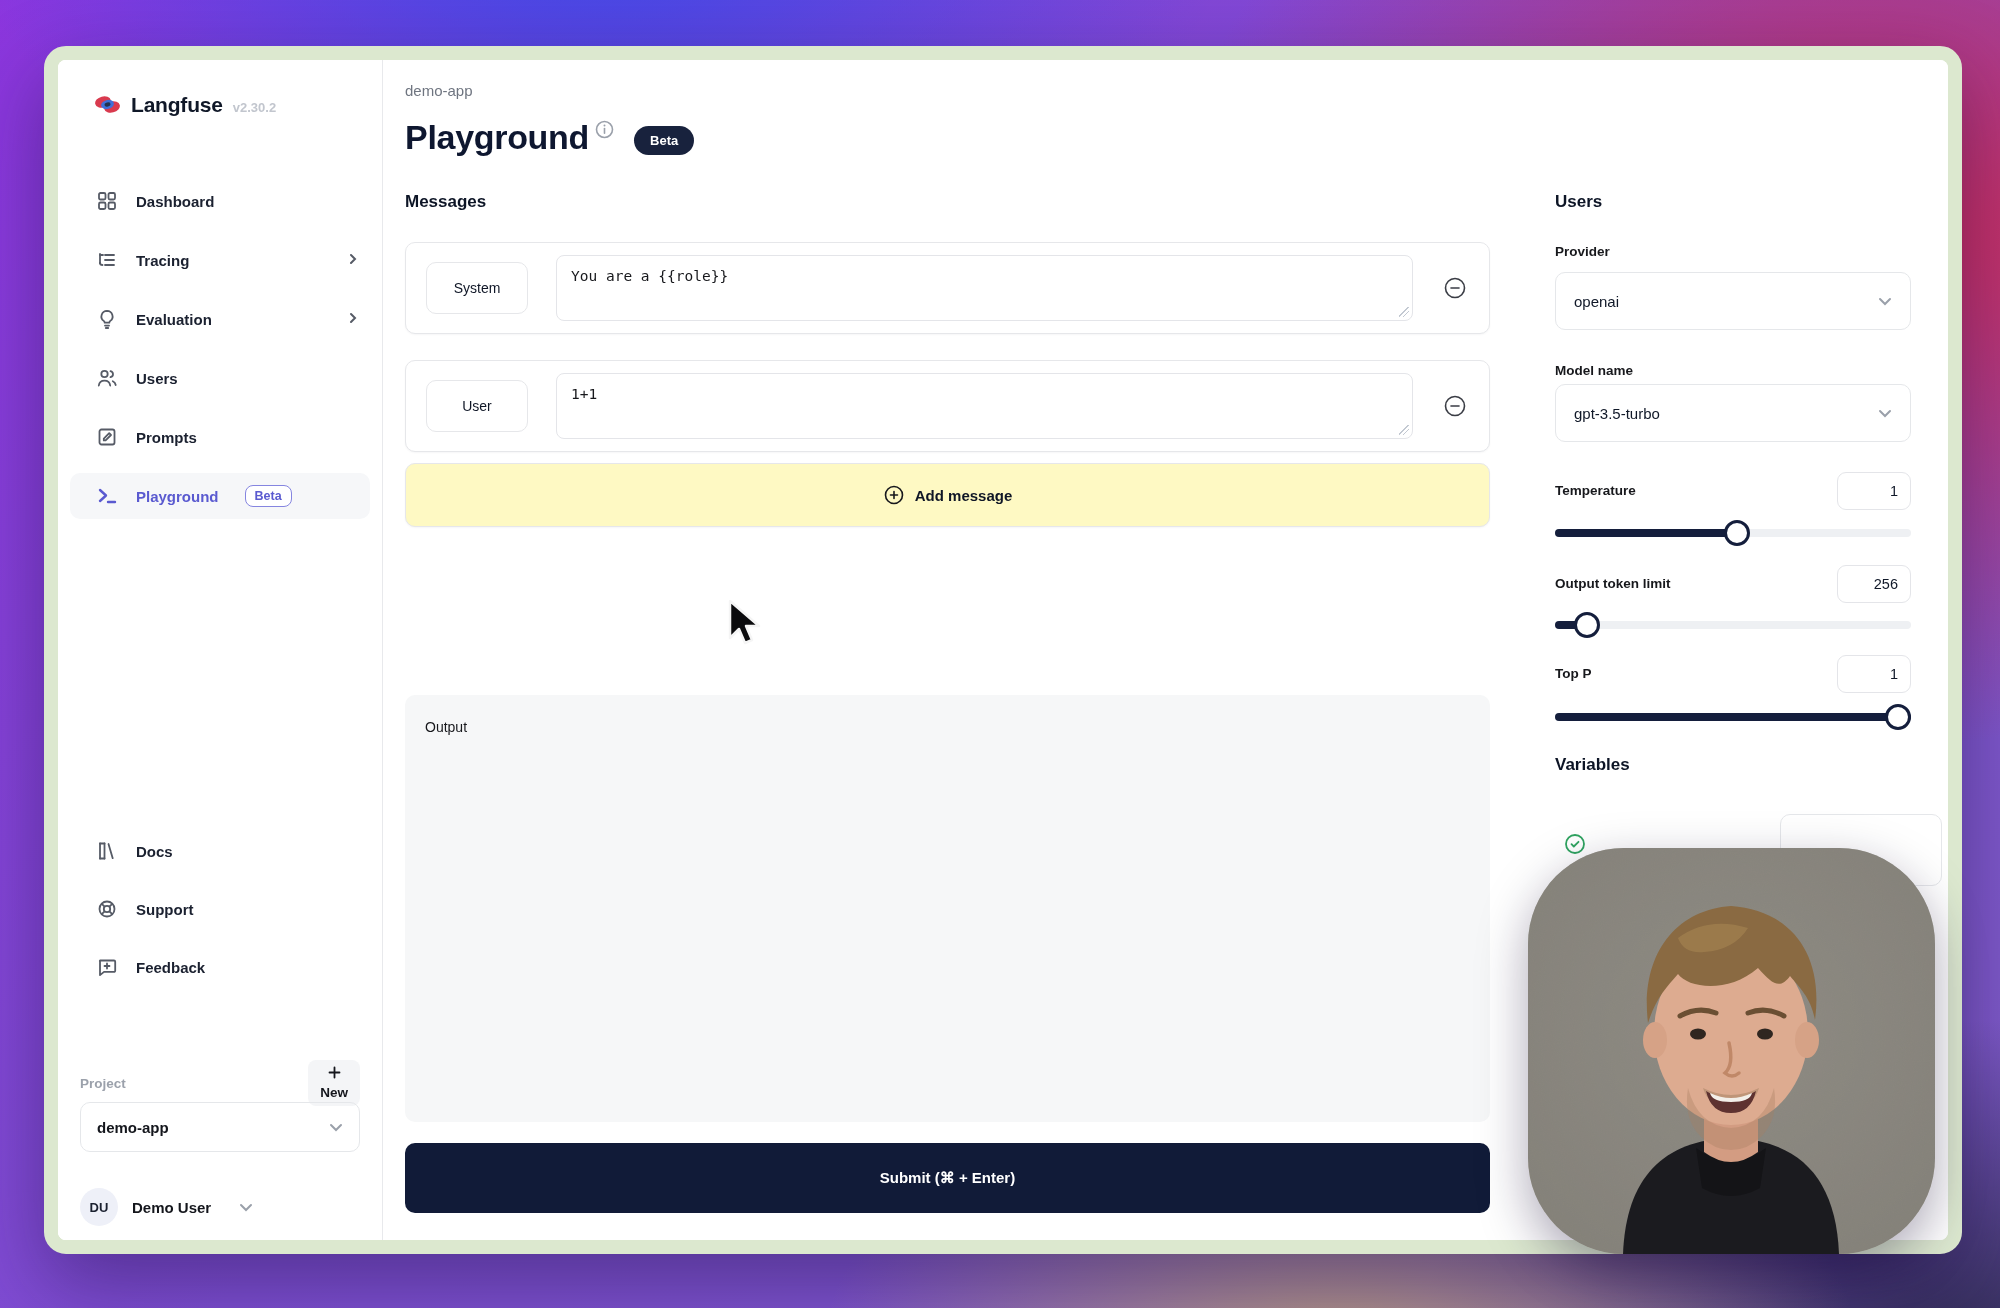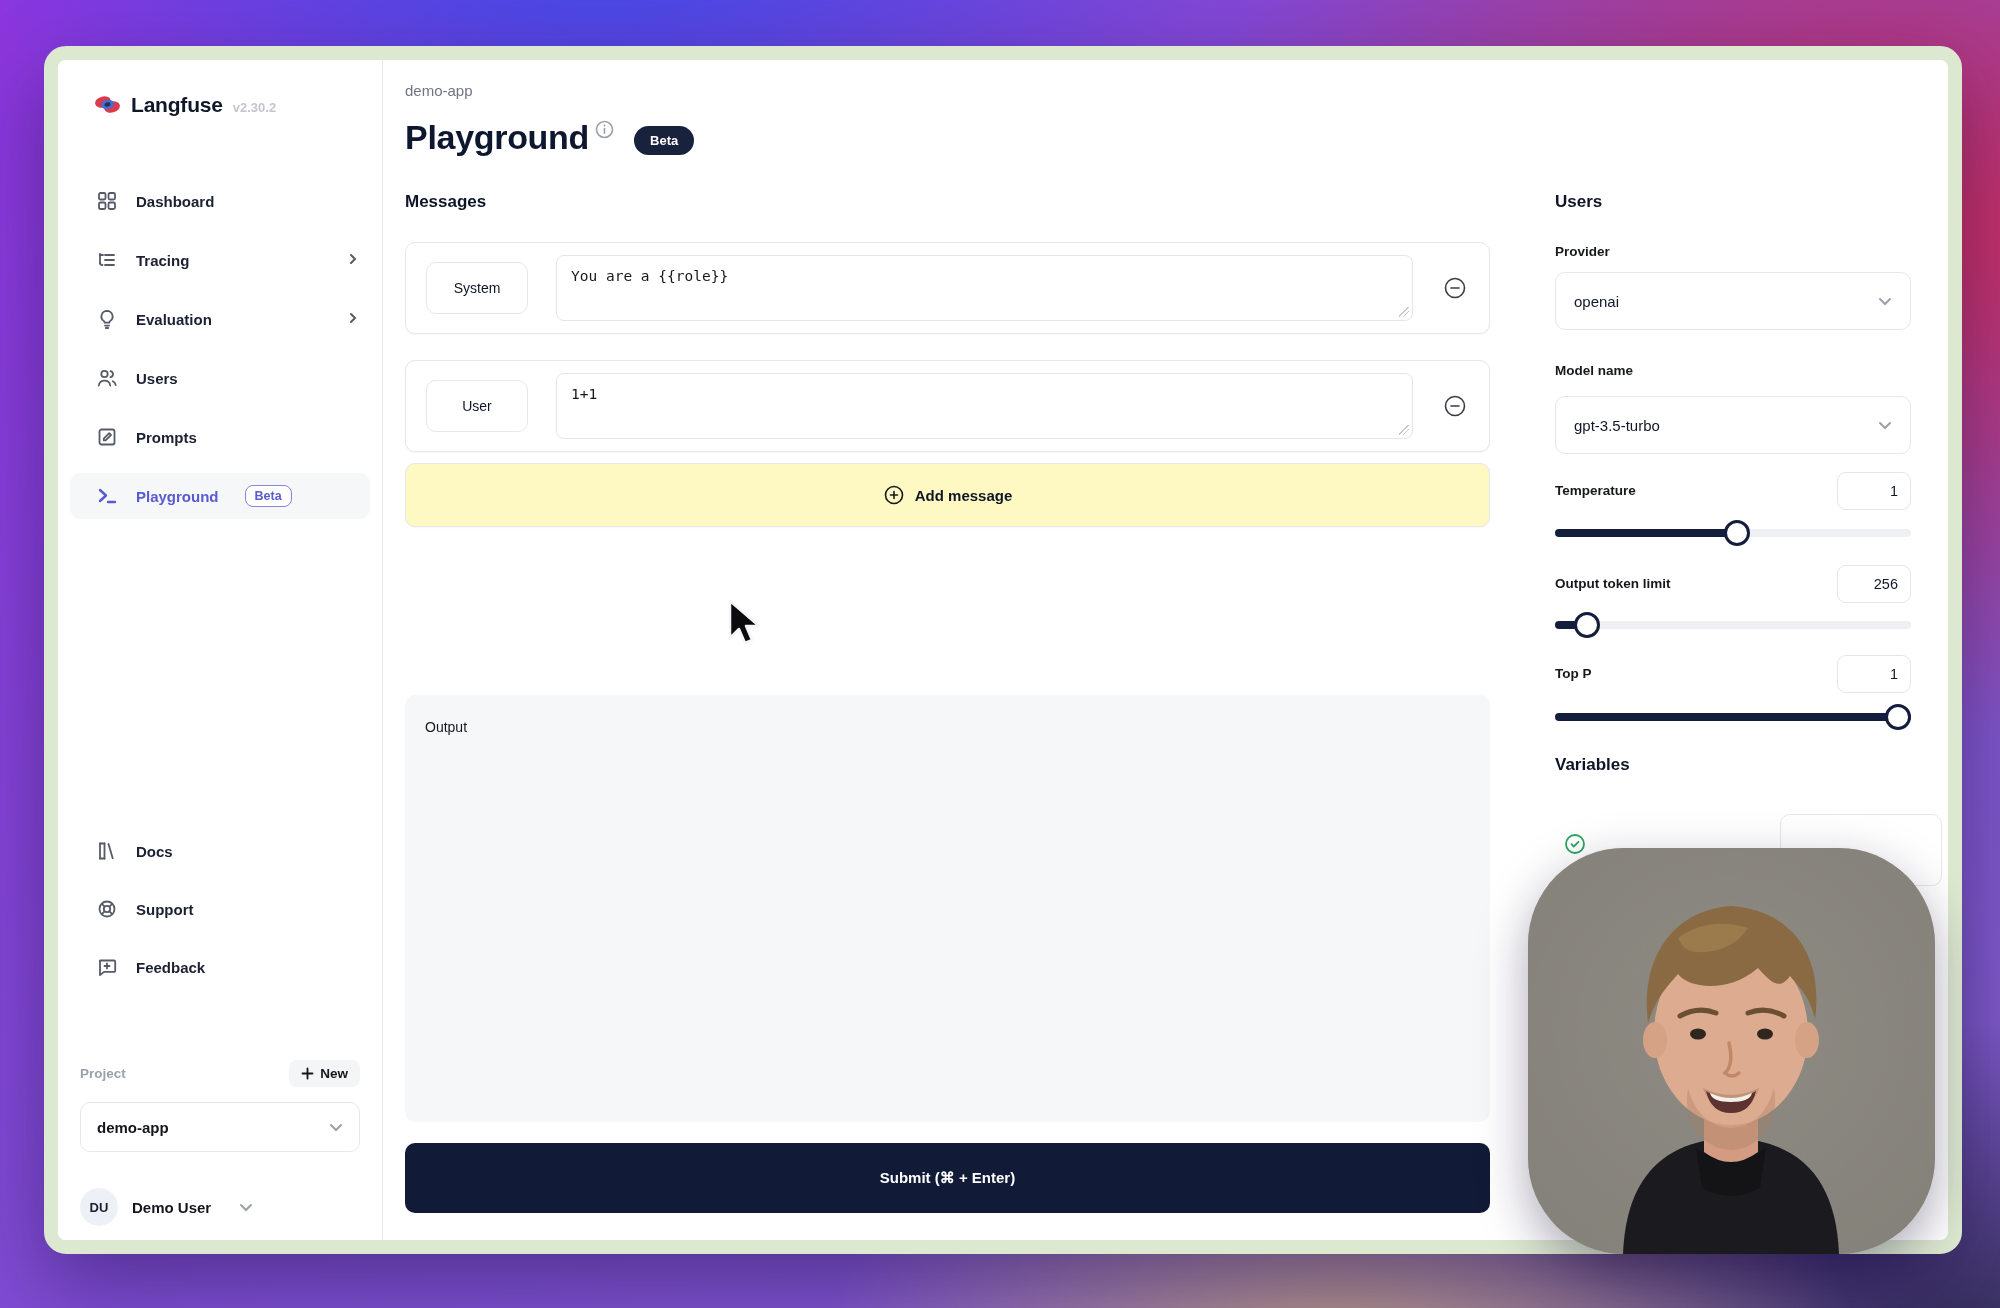--- a/index.html
+++ b/index.html
@@ -31,21 +31,21 @@
   .nav-item{display:flex;align-items:center;height:46px;padding:0 10px 0 24px;gap:16px;border-radius:10px;color:#1b2130;font-size:15px;font-weight:600;}
   .nav-item .ic{width:26px;height:26px;flex:none;display:flex;align-items:center;justify-content:center;}
   .nav-item svg{stroke:#565b66;}
   .nav-item .chev{margin-left:auto;}
   .nav-item.active{background:#f6f7f9;color:#5a5ad0;}
   .nav-item.active svg{stroke:#5a5ad0;}
   .beta-pill{border:1.5px solid #8585e0;color:#5a5ad0;font-size:12.5px;font-weight:700;border-radius:8px;padding:3px 9px;margin-left:10px;background:#fff;}
   .nav-bottom{position:absolute;left:12px;right:12px;top:768px;display:flex;flex-direction:column;gap:12px;}
   .proj-row{position:absolute;left:22px;right:22px;top:1000px;display:flex;align-items:center;justify-content:space-between;}
   .proj-label{font-size:13.5px;color:#9ba1ab;font-weight:600;}
-  .new-btn{display:flex;align-items:center;gap:6px;font-size:13.5px;font-weight:600;color:#14161c;background:#f4f5f7;border-radius:8px;padding:6px 12px;}
+  .new-btn{display:flex;align-items:center;gap:6px;font-size:13.5px;font-weight:600;color:#14161c;background:#f4f5f7;border-radius:8px;padding:6px 12px;flex-direction:column;}
   .proj-select{position:absolute;left:22px;right:22px;top:1042px;height:50px;border:1px solid #e5e7ea;border-radius:10px;display:flex;align-items:center;padding:0 16px;box-sizing:border-box;justify-content:space-between;font-size:15px;font-weight:600;color:#14161c;}
   .user-row{position:absolute;left:22px;right:22px;top:1128px;display:flex;align-items:center;gap:14px;}
   .avatar{width:38px;height:38px;border-radius:50%;background:#eef0f8;display:flex;align-items:center;justify-content:center;font-size:13px;font-weight:700;color:#1b2130;}
   .user-name{font-size:15px;font-weight:700;color:#14161c;}
   .user-row .chev{margin-left:14px;}
 
   
   .main{position:absolute;left:347px;top:0;width:1085px;height:100%;}
   .breadcrumb{position:absolute;left:0;top:22px;font-size:15px;color:#6f7580;}
   .title-row{position:absolute;left:0;top:58px;display:flex;align-items:flex-start;}
@@ -299,21 +299,21 @@
 
     <div class="fld-label" style="top:184px">Provider</div>
     <div class="select" style="top:212px">
       <span>openai</span>
       <svg width="14" height="9" viewBox="0 0 14 9" fill="none" stroke="#9aa0aa" stroke-width="2" stroke-linecap="round">
             <path d="M2 2l5 5 5-5"></path>
           </svg>
     </div>
 
     <div class="fld-label" style="top:303px">Model name</div>
-    <div class="select" style="top:336px">
+    <div class="select" style="top:324px">
       <span>gpt-3.5-turbo</span>
       <svg width="14" height="9" viewBox="0 0 14 9" fill="none" stroke="#9aa0aa" stroke-width="2" stroke-linecap="round">
             <path d="M2 2l5 5 5-5"></path>
           </svg>
     </div>
 
     <div class="fld-label" style="top:423px">Temperature</div>
     <div class="num-box" style="top:412px">1</div>
     <div class="slider" style="top:460px">
       <div class="track"></div>

